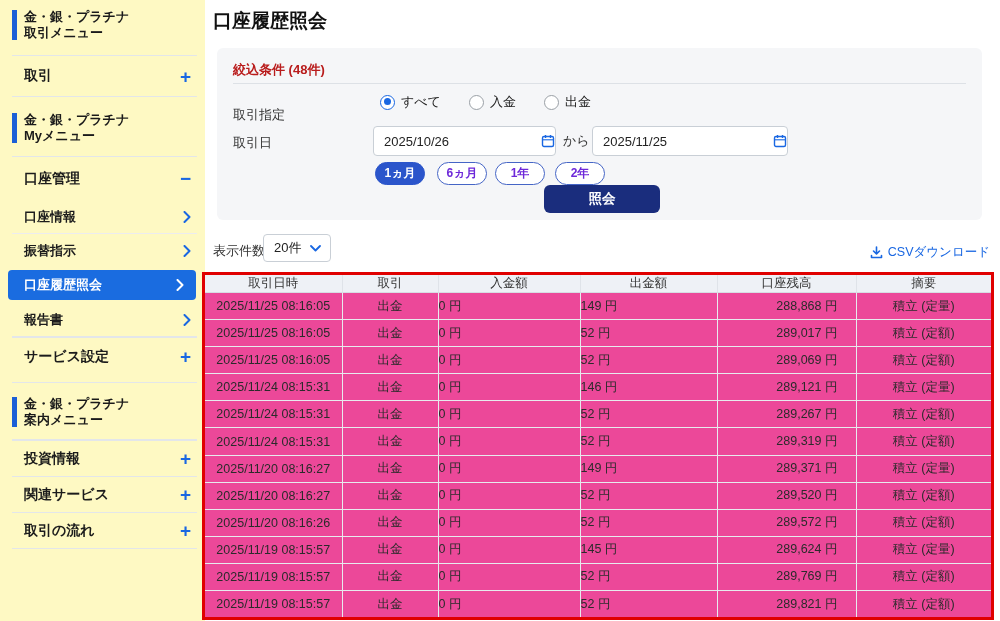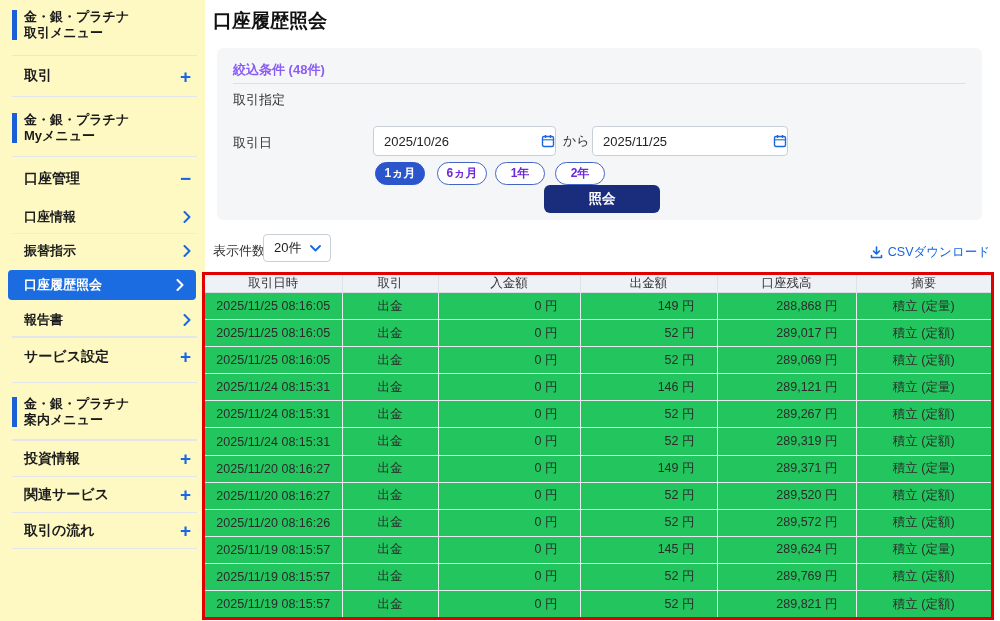--- a/index.html
+++ b/index.html
@@ -17,45 +17,45 @@
   .sb-item { display:flex; align-items:center; justify-content:space-between; padding:0 14px 0 24px; font-weight:bold; color:#1c1c1c; cursor:pointer; }
   .sb-item .plusminus { color:#1967e2; font-size:19px; font-weight:bold; line-height:1; }
   .sb-item .chev { color:#1967e2; display:flex; }
   .sb-main { font-size:14px; }
   .sb-sub { font-size:13px; }
   .sb-selected { background:#1a6ce0; color:#fff; border-radius:4px; margin:3px 9px 3px 8px; padding:0 12px 0 16px; height:30px; }
   .sb-selected .chev { color:#fff; }
   
   .page-title { position:absolute; left:213px; top:8px; font-size:19px; font-weight:bold; color:#111; }
   .filter-panel { position:absolute; left:217px; top:48px; width:765px; height:172px; background:#f5f6f8; border-radius:6px; }
-  .panel-title { position:absolute; left:16px; top:13px; font-size:13px; font-weight:bold; color:#8b5cf6; }
+  .panel-title { position:absolute; left:16px; top:13px; font-size:13px; font-weight:bold; color:#b91c1c; }
   .panel-divider { position:absolute; left:16px; right:16px; top:35px; height:1px; background:#dde1e6; }
   .flabel { position:absolute; left:16px; font-size:13px; color:#333; }
   .radio-row { position:absolute; left:163px; top:45px; display:flex; align-items:center; gap:28px; }
   .radio-opt { display:flex; align-items:center; gap:6px; font-size:13px; color:#222; cursor:pointer; }
   .radio { width:15px; height:15px; border-radius:50%; border:1.5px solid #9aa0a6; background:#fff; position:relative; }
   .radio.on { border:1.5px solid #1967e2; }
   .radio.on::after { content:""; position:absolute; left:2.5px; top:2.5px; width:7px; height:7px; border-radius:50%; background:#1967e2; }
   .date-input { position:absolute; top:78px; height:30px; background:#fff; border:1px solid #c9cfd6; border-radius:4px; display:flex; align-items:center; justify-content:space-between; padding:0 0 0 10px; font-size:13px; color:#222; cursor:text; }
   .date-sep { position:absolute; left:346px; top:78px; height:30px; line-height:30px; font-size:13px; color:#333; }
   .pill { position:absolute; top:114px; width:50px; height:23px; border-radius:12px; font-size:12px; font-weight:bold; display:flex; align-items:center; justify-content:center; cursor:pointer; background:#fff; border:1.5px solid #4565c6; color:#6d28d9; }
   .pill.active { background:#2b55cb; border-color:#2b55cb; color:#fff; }
   .query-btn { position:absolute; left:327px; top:137px; width:116px; height:28px; background:#1a2d7d; color:#fff; font-size:13.5px; font-weight:bold; border:none; border-radius:6px; display:flex; align-items:center; justify-content:center; cursor:pointer; }
   .pagesize-label { position:absolute; left:213px; top:242px; font-size:13px; color:#333; }
   .pagesize-select { position:absolute; left:263px; top:234px; width:68px; height:28px; background:#fff; border:1px solid #c9cfd6; border-radius:4px; display:flex; align-items:center; justify-content:space-between; padding:0 9px 0 10px; font-size:13px; color:#222; cursor:pointer; }
   .csv-link { position:absolute; right:10px; top:244px; display:flex; align-items:center; gap:5px; font-size:12.5px; color:#1967e2; cursor:pointer; }
   
-  .table-highlight { position:absolute; left:202px; top:272px; width:792px; height:348px; border:3px solid #e00000; background:#22c55e; }
+  .table-highlight { position:absolute; left:202px; top:272px; width:792px; height:348px; border:3px solid #e00000; background:#ec4899; }
   table.history { width:100%; height:100%; border-collapse:collapse; table-layout:fixed; font-size:12.5px; }
   table.history th { background:#eef1f6; font-weight:normal; color:#333; border-right:1px solid #dfe3e9; border-bottom:1px solid #d8dde4; text-align:center; }
   table.history th:last-child { border-right:none; }
   table.history td { color:#2b2b2b; border-right:1px solid #e7eaee; border-bottom:1px solid #e7eaee; text-align:center; }
   table.history td:last-child { border-right:none; }
   table.history tr:last-child td { border-bottom:none; }
-  table.history td.num { text-align:right; padding-right:22px; }
+  table.history td.num { text-align:left; padding-right:22px; }
   table.history td.bal { text-align:right; padding-right:18px;padding-left:20px; }
 </style>
 </head>
 <body>
 
 <nav class="sidebar">
   <div class="sb-header" style="margin-top:9px;">
     <div>金・銀・プラチナ</div>
     <div>取引メニュー</div>
   </div>
@@ -136,21 +136,35 @@
   </div>
   <div class="sb-divider"></div>
 </nav>
 
 <h1 class="page-title">口座履歴照会</h1>
 
 <section class="filter-panel">
   <div class="panel-title">絞込条件 (48件)</div>
   <div class="panel-divider"></div>
 
-  <div class="flabel" style="top:43px;">取引指定</div>
+  <div class="flabel" style="top:58px;">取引指定</div>
+  <div class="radio-row">
+    <span class="radio-opt">
+      <span class="radio on"></span>
+      <span>すべて</span>
+    </span>
+    <span class="radio-opt">
+      <span class="radio"></span>
+      <span>入金</span>
+    </span>
+    <span class="radio-opt">
+      <span class="radio"></span>
+      <span>出金</span>
+    </span>
+  </div>
 
   <div class="flabel" style="top:86px;">取引日</div>
   <div class="date-input" style="left:156px; width:183px;">
     <span>2025/10/26</span>
     <span style="display:flex;">
         <svg width="14" height="14" viewBox="0 0 14 14">
           <rect x="1.5" y="2.5" width="11" height="10" rx="1.5" fill="none" stroke="#1967e2" stroke-width="1.4"></rect>
           <line x1="4.5" y1="1" x2="4.5" y2="4" stroke="#1967e2" stroke-width="1.4"></line>
           <line x1="9.5" y1="1" x2="9.5" y2="4" stroke="#1967e2" stroke-width="1.4"></line>
           <line x1="2" y1="5.8" x2="12" y2="5.8" stroke="#1967e2" stroke-width="1.1"></line>

